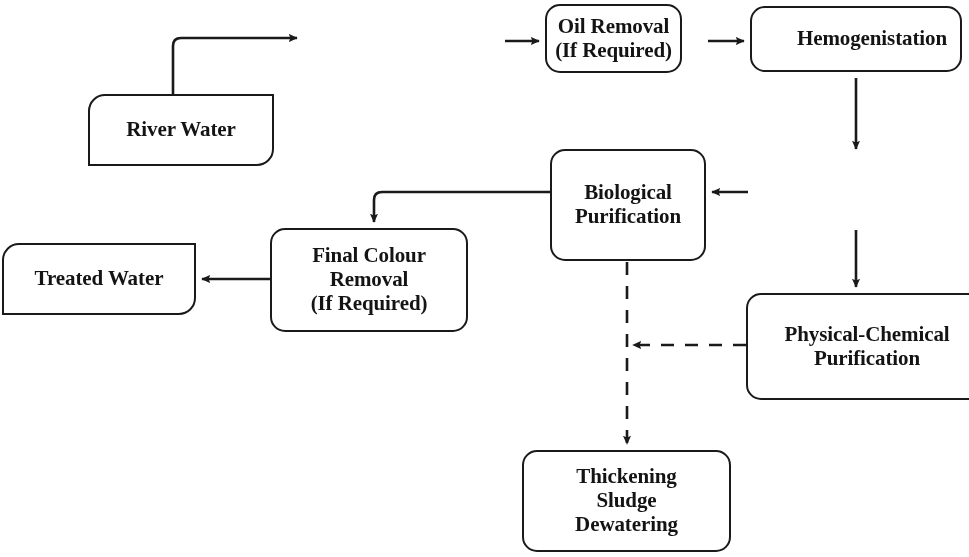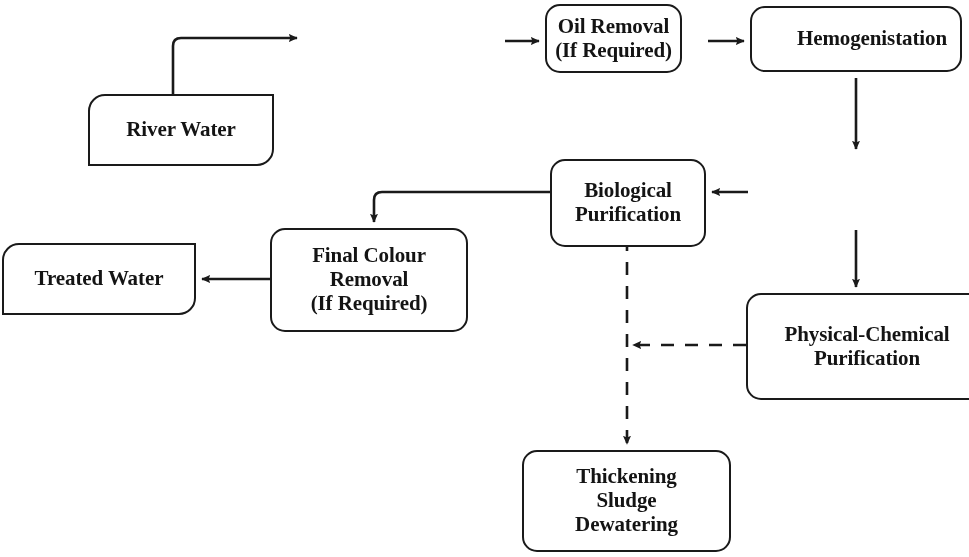--- a/index.html
+++ b/index.html
@@ -99,21 +99,21 @@
   <div class="node shape-round" style="left:750px; top:6px; width:212px; height:66px;padding-left:32px;">
     <span class="node-label">Hemogenistation</span>
   </div>
 
 
   <div class="node shape-round" style="left:746px; top:293px; width:242px; height:107px;">
     <span class="node-label">Physical-Chemical
 Purification</span>
   </div>
 
-  <div class="node shape-round" style="left:550px; top:159px; width:156px; height:88px;">
+  <div class="node shape-round" style="left:550px; top:149px; width:156px; height:112px;">
     <span class="node-label">Biological
 Purification</span>
   </div>
 
   <div class="node shape-round" style="left:270px; top:228px; width:198px; height:104px;">
     <span class="node-label">Final Colour
 Removal
 (If Required)</span>
   </div>
 

